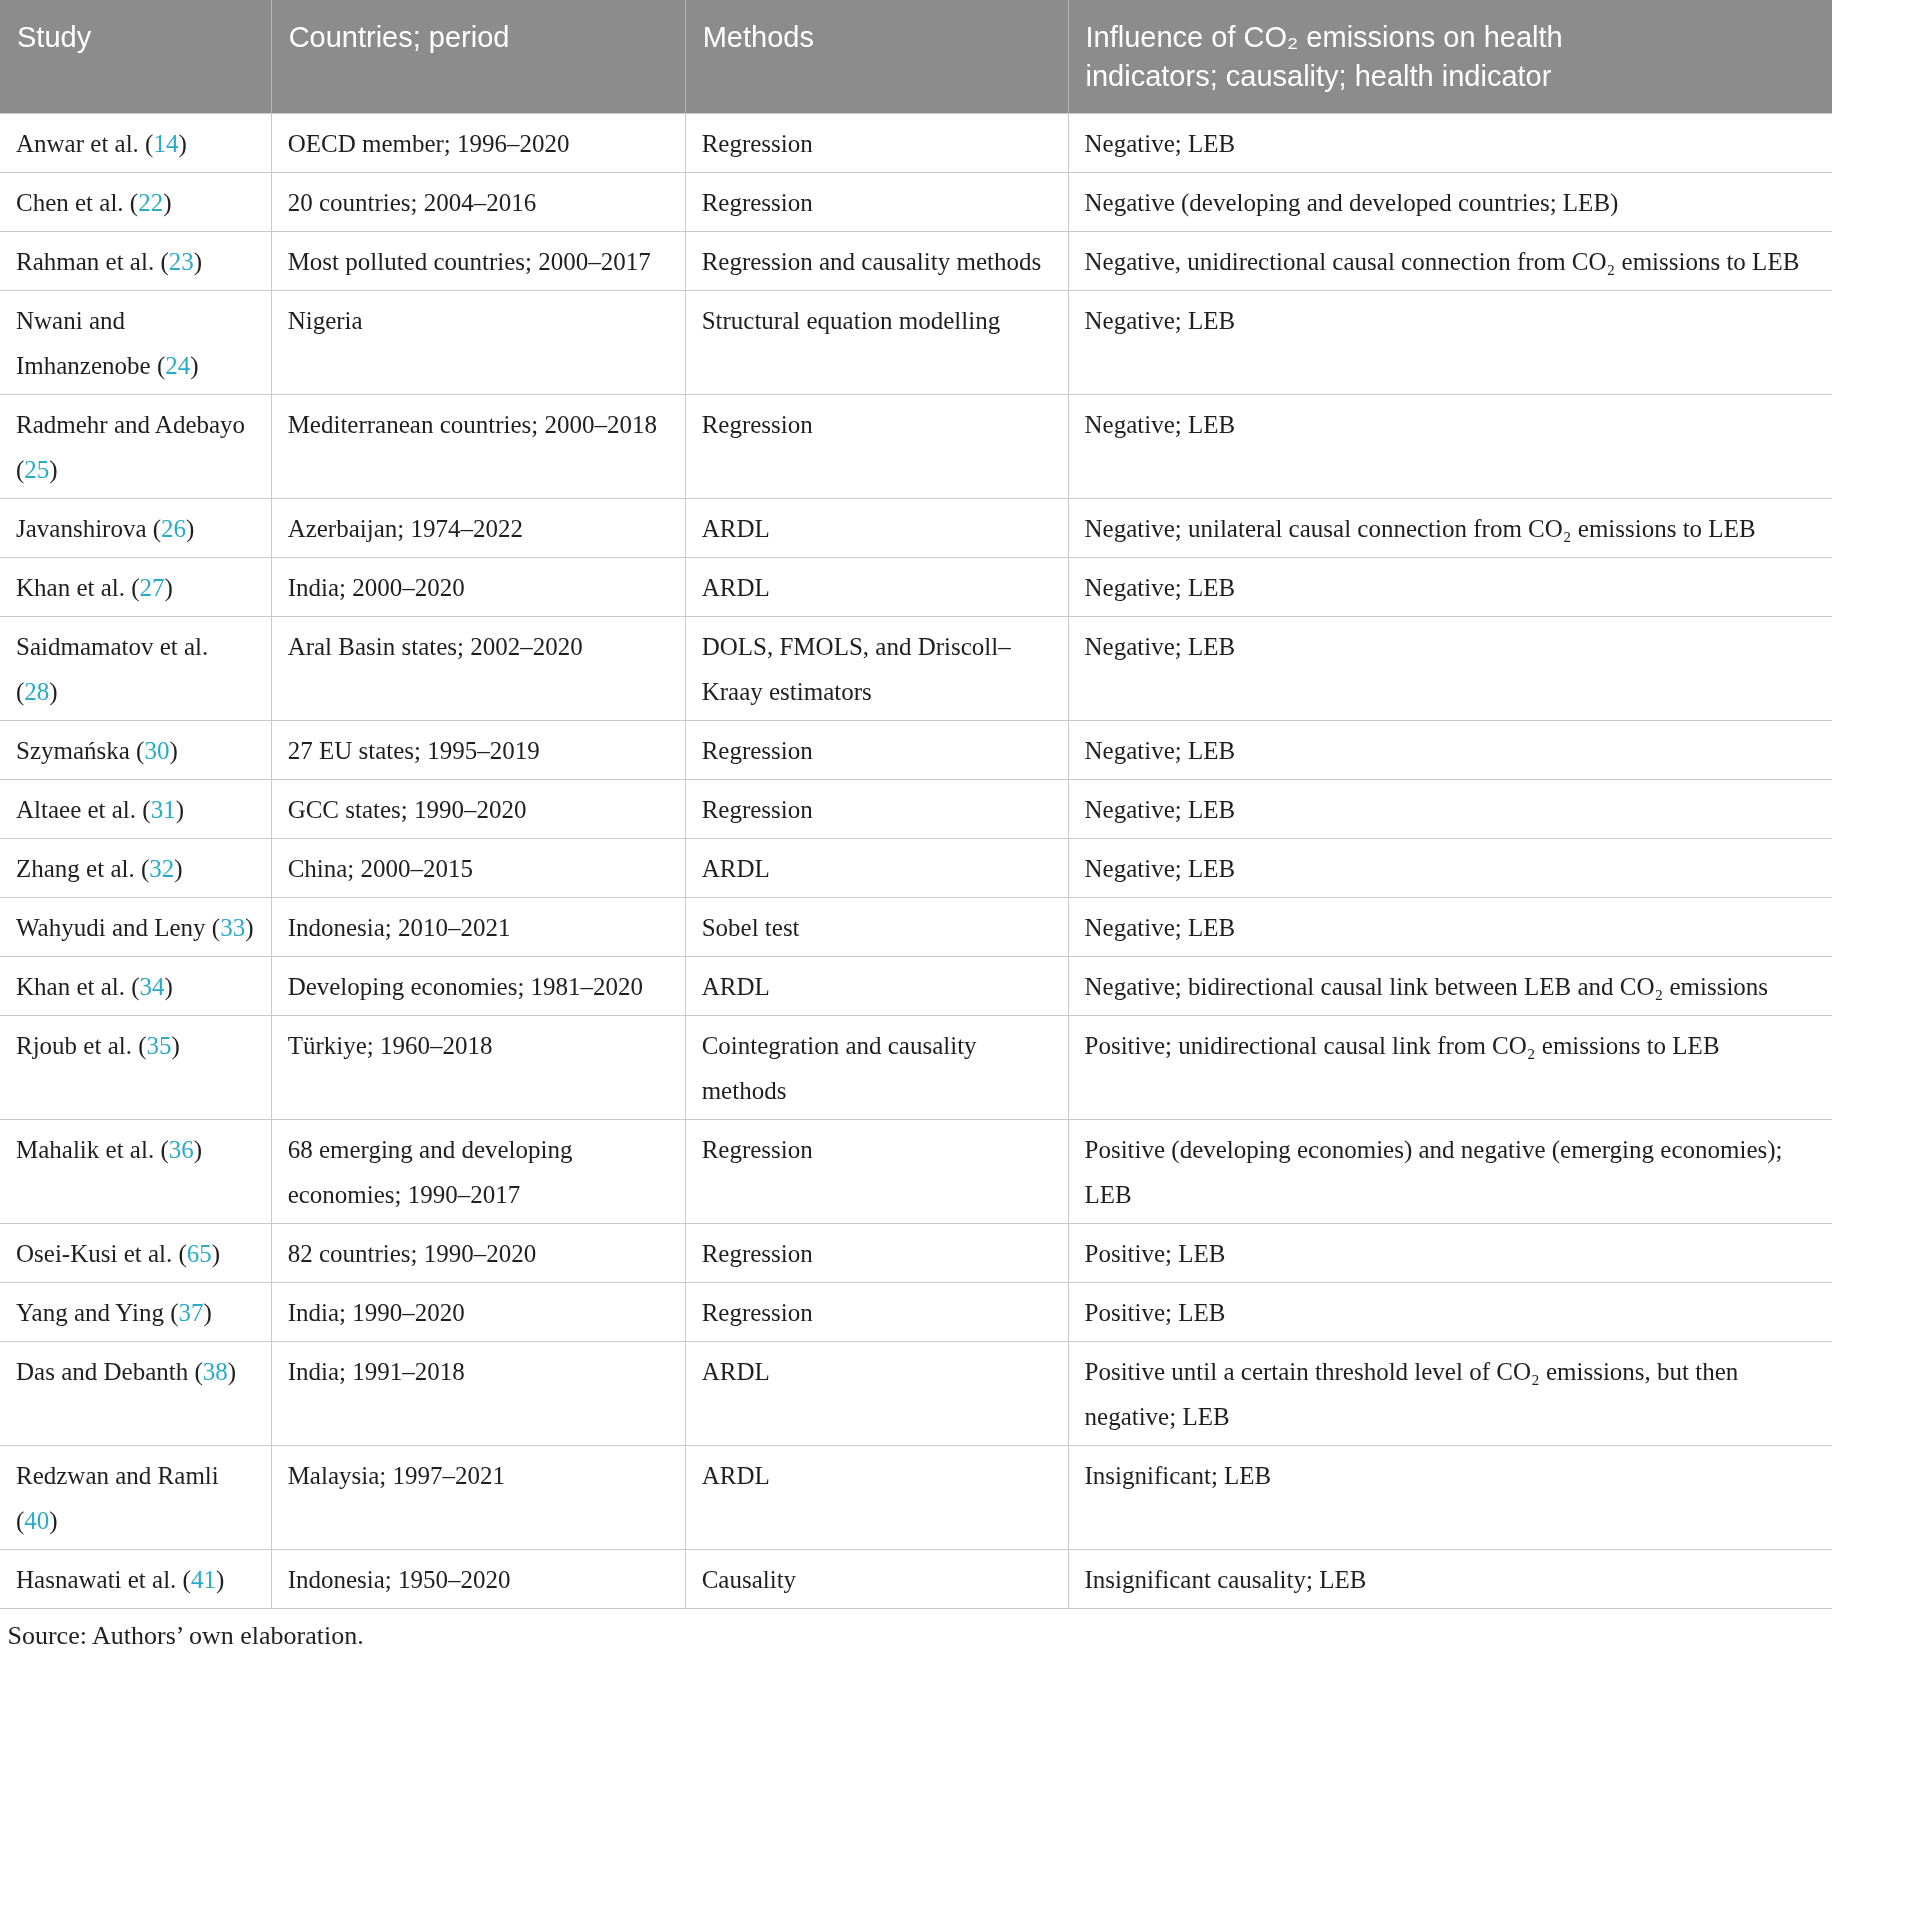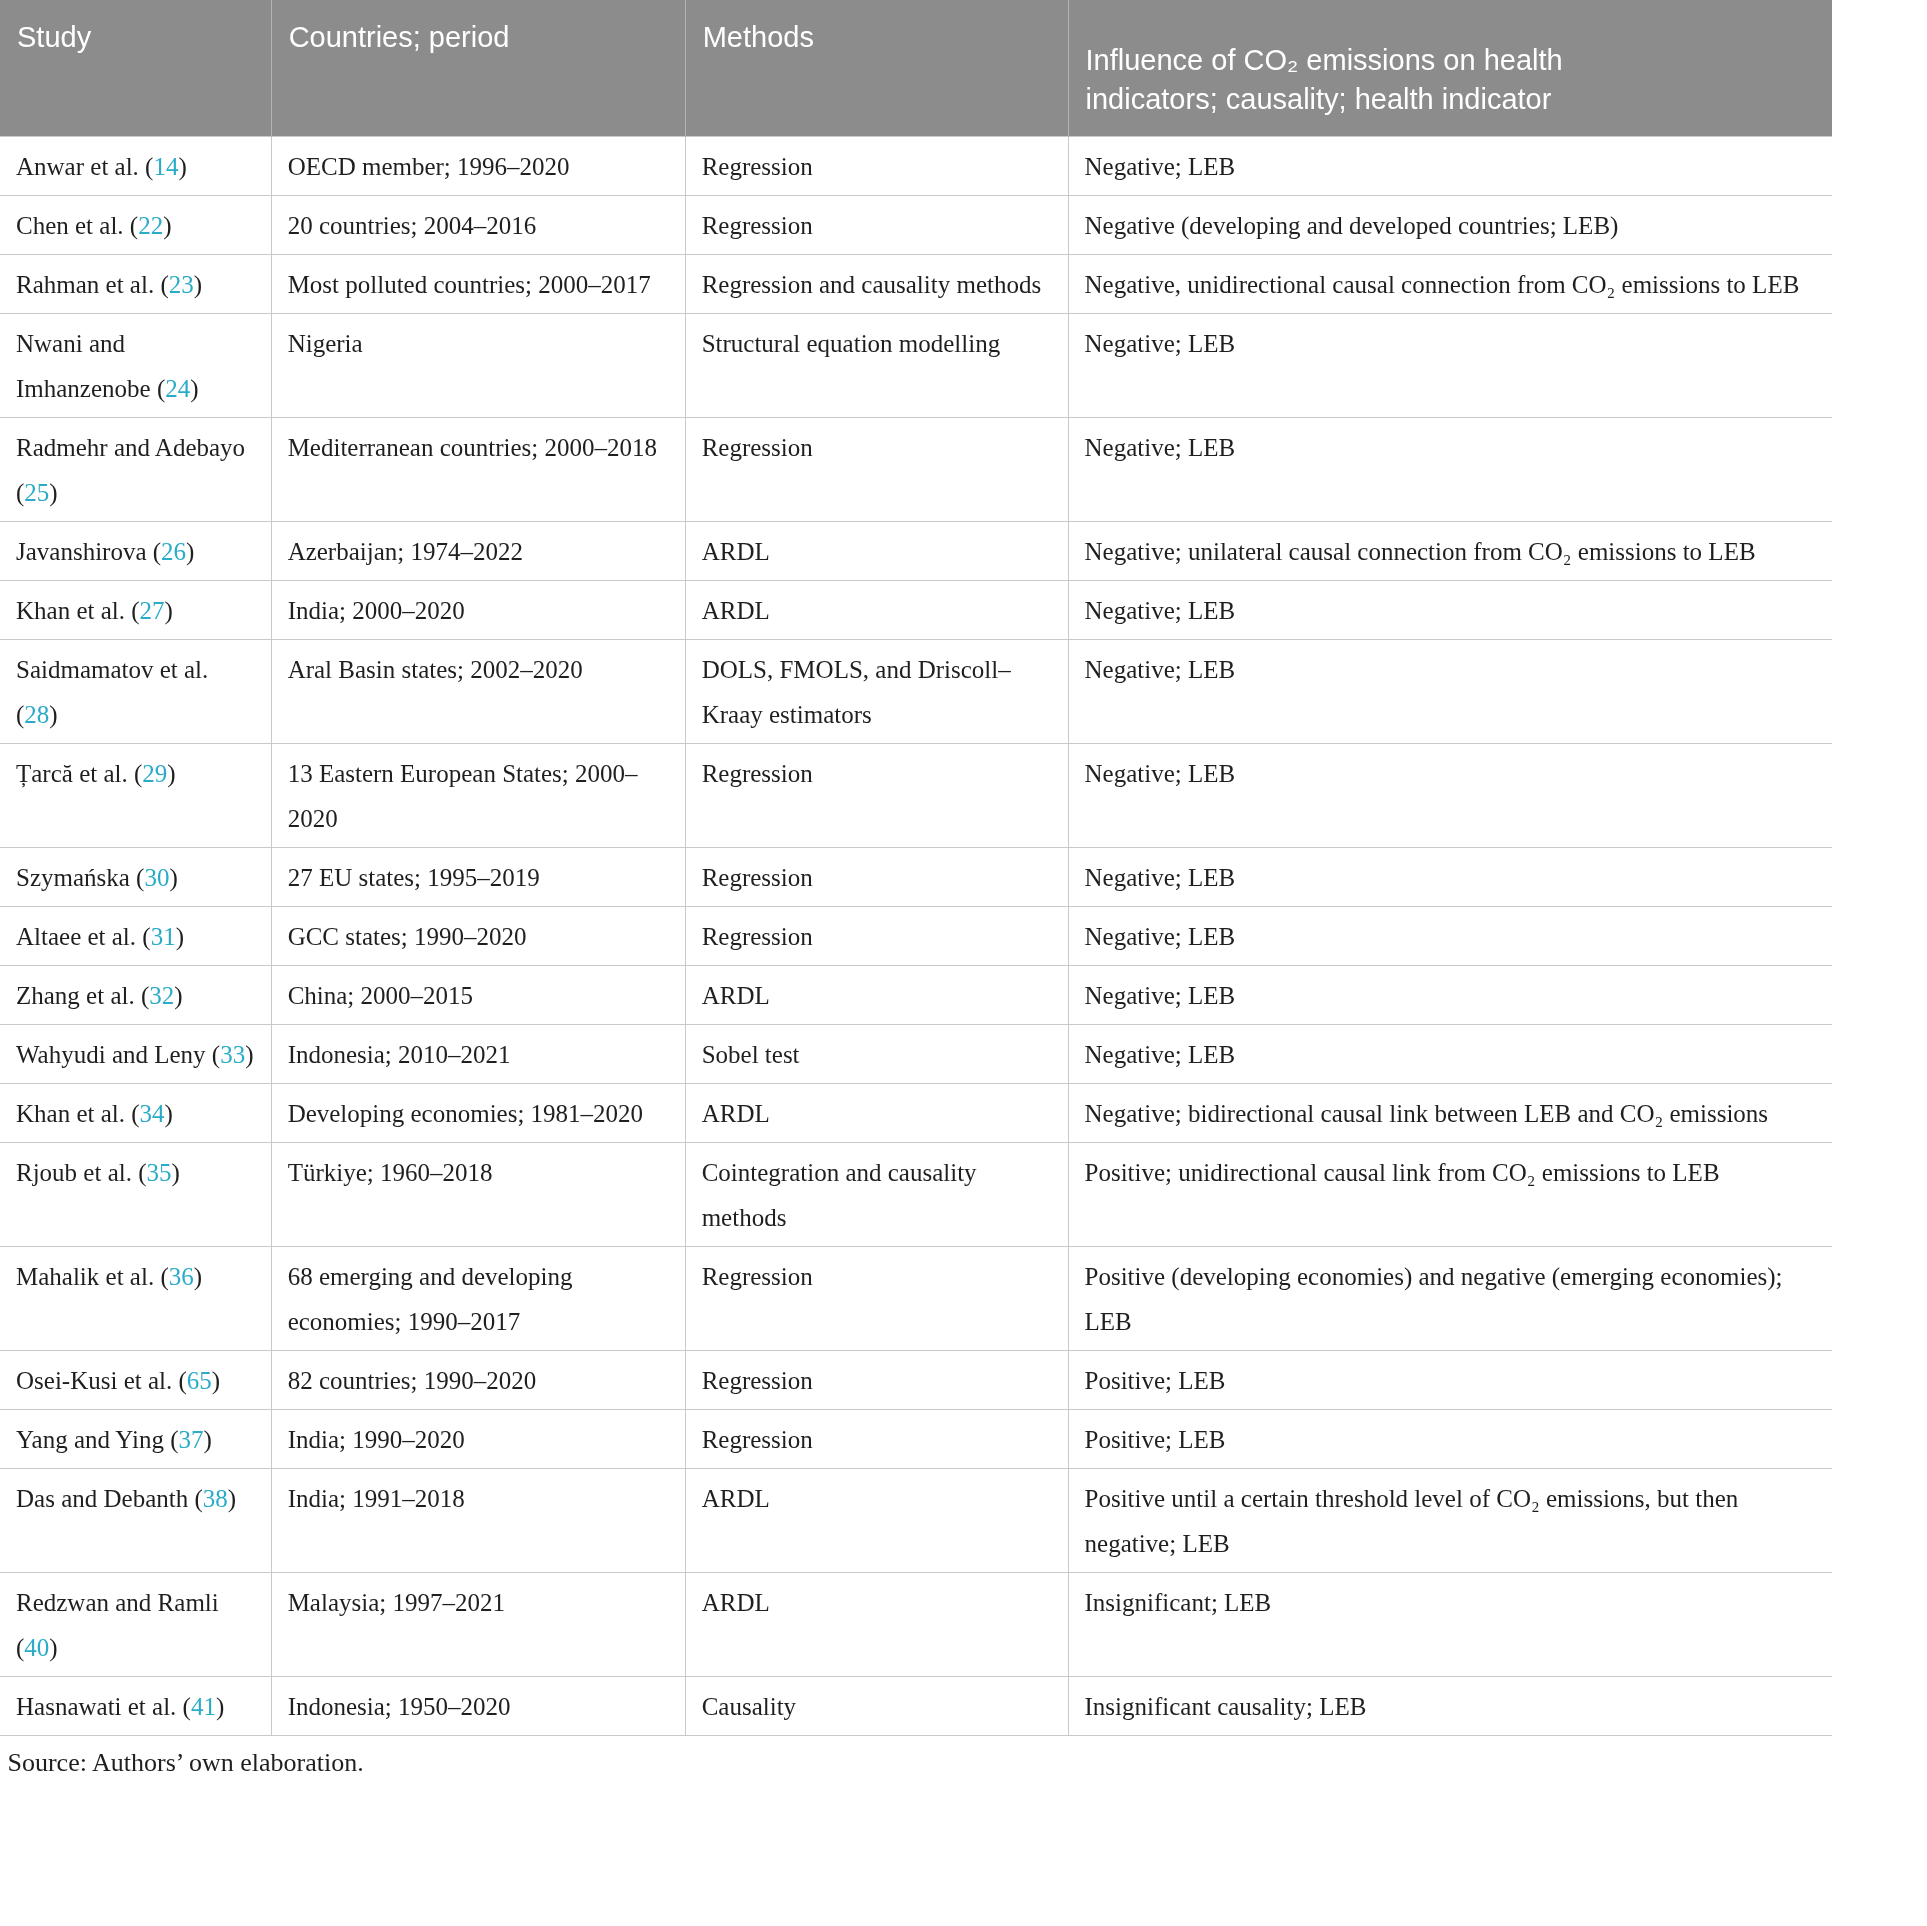--- a/index.html
+++ b/index.html
@@ -37,21 +37,20 @@
     line-height: 39px;
     padding: 17.7px 17px;
     vertical-align: top;
   }
   thead th + th {
     border-left: 0.9px solid rgba(255,255,255,0.35);
   }
   .hdr-influence-span {
     display: inline-block;
     max-width: 615px;
-    margin-top: 23px;
   }
   tbody td {
     border: 0.9px solid var(--border);
     font-size: 25px;
     line-height: 45px;
     padding: 6.5px 16px;
     vertical-align: top;
   }
   tbody tr td:first-child { border-left: none; }
   tbody tr td:last-child  { border-right: none; }
@@ -126,26 +125,20 @@
           <td>ARDL</td>
           <td>Negative; LEB</td>
         </tr>
         <tr>
           <td>Saidmamatov et al. (<span class="ref">28</span>)</td>
           <td>Aral Basin states; 2002–2020</td>
           <td>DOLS, FMOLS, and Driscoll–Kraay estimators</td>
           <td>Negative; LEB</td>
         </tr>
         <tr>
-          <td>Țarcă et al. (<span class="ref">29</span>)</td>
-          <td>13 Eastern European States; 2000–2020</td>
-          <td>Regression</td>
-          <td>Negative; LEB</td>
-        </tr>
-        <tr>
           <td>Szymańska (<span class="ref">30</span>)</td>
           <td>27 EU states; 1995–2019</td>
           <td>Regression</td>
           <td>Negative; LEB</td>
         </tr>
         <tr>
           <td>Altaee et al. (<span class="ref">31</span>)</td>
           <td>GCC states; 1990–2020</td>
           <td>Regression</td>
           <td>Negative; LEB</td>

